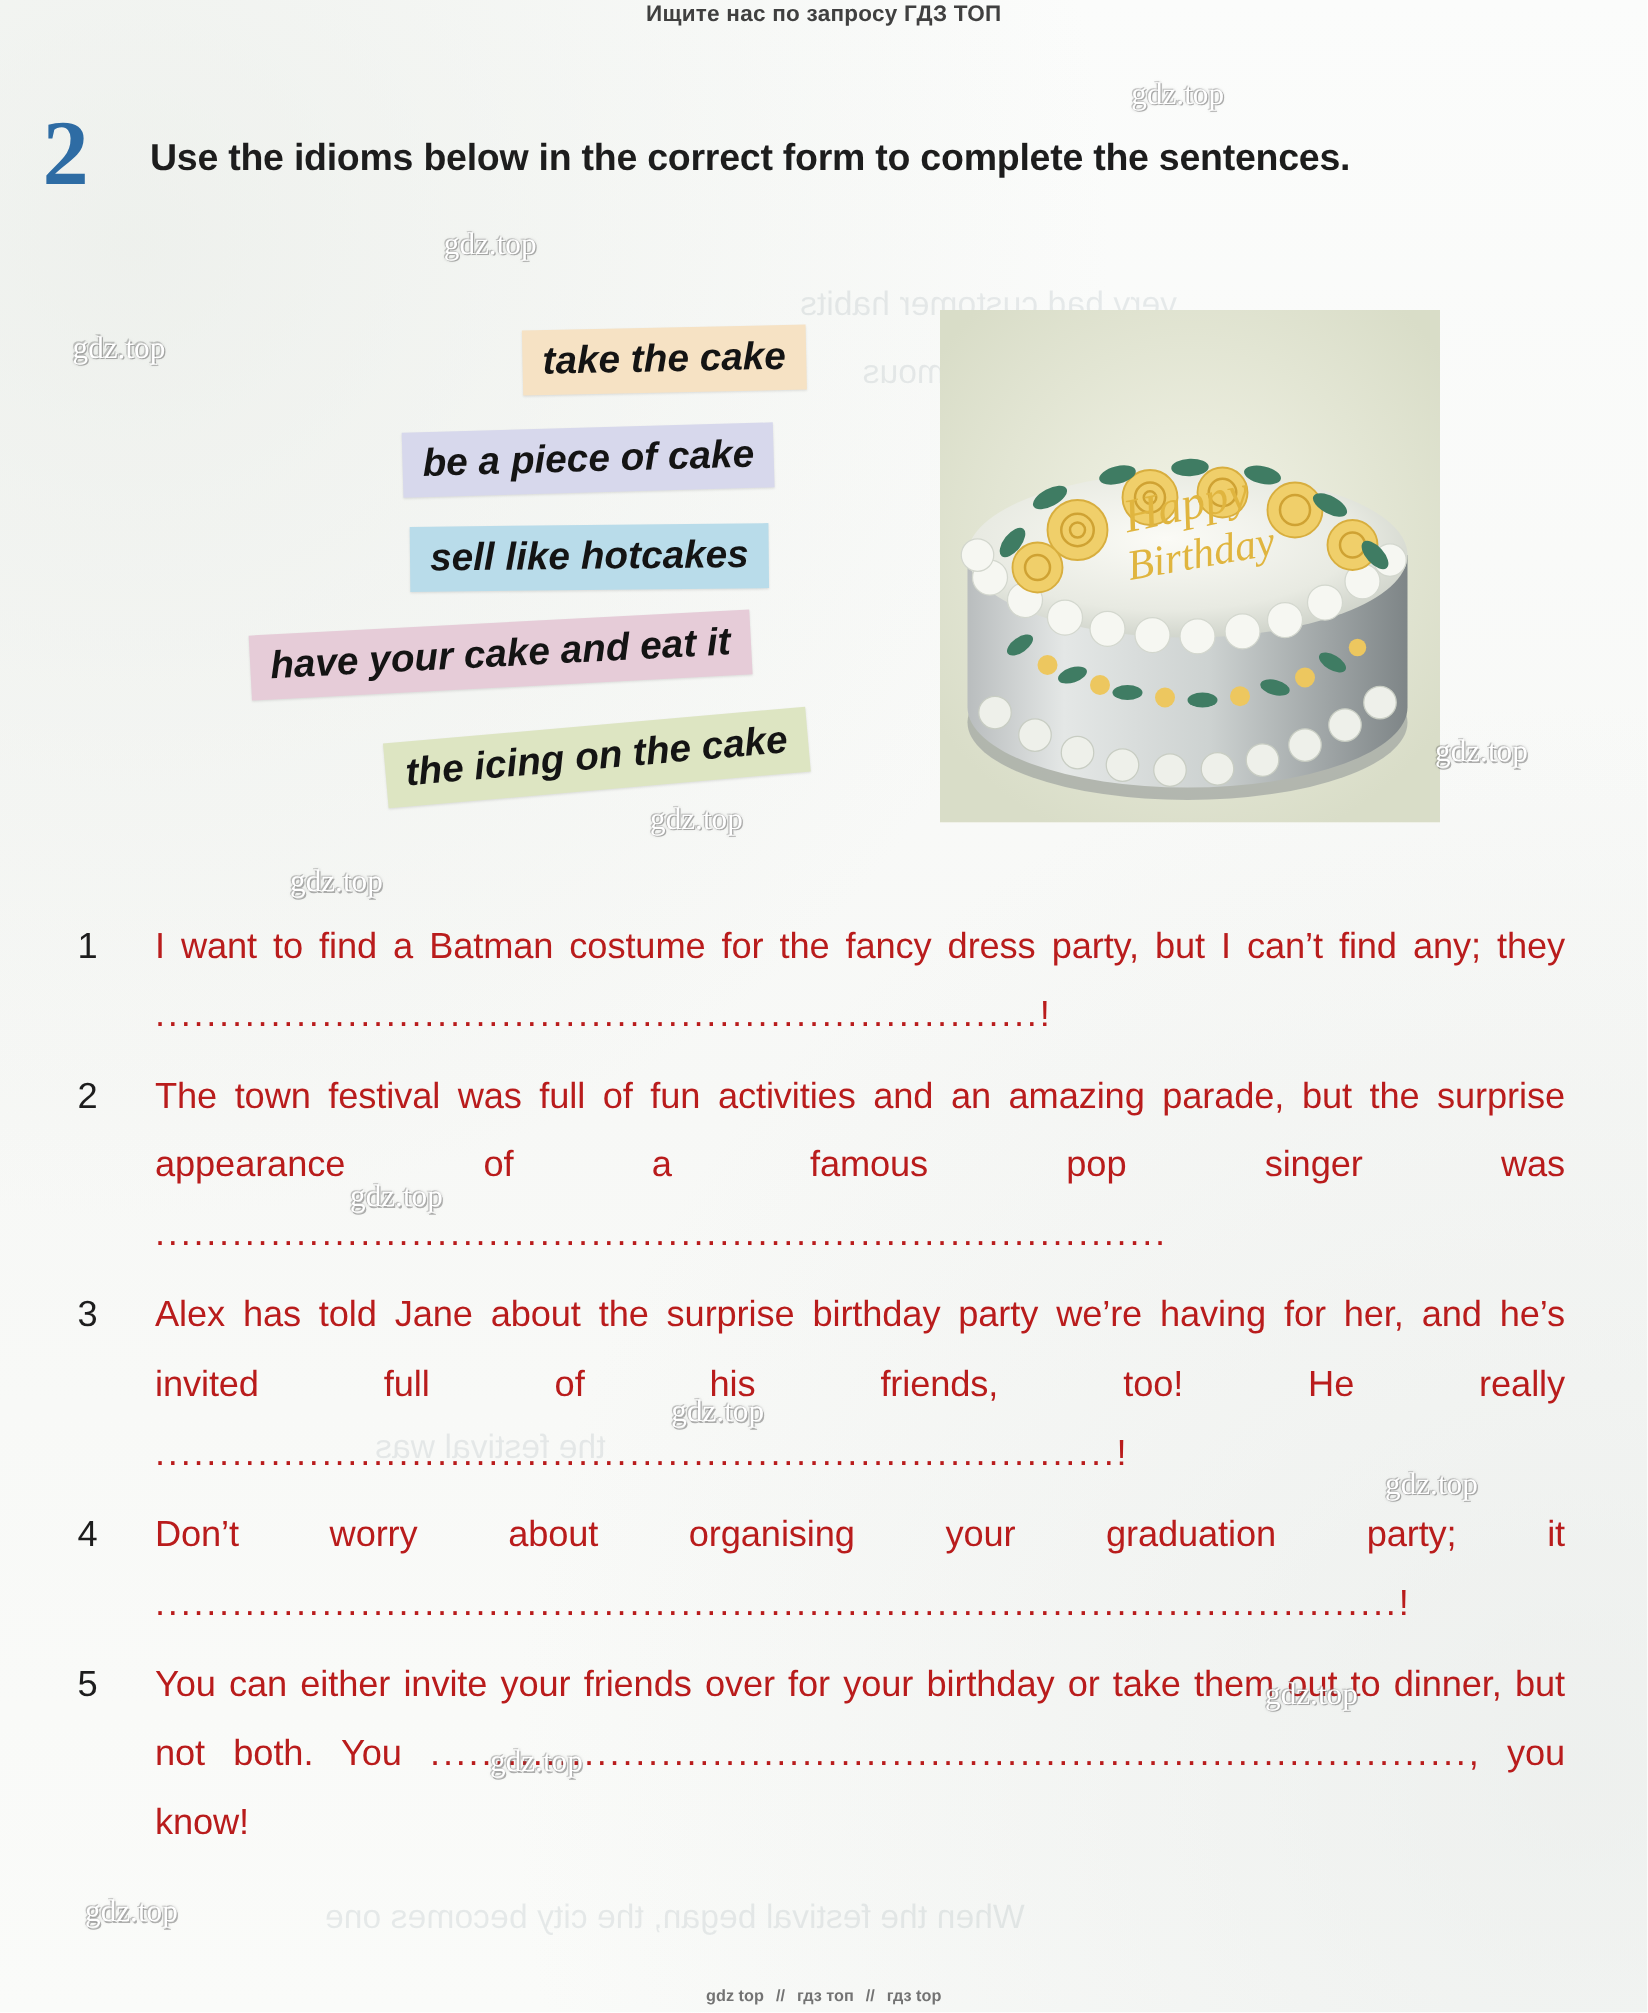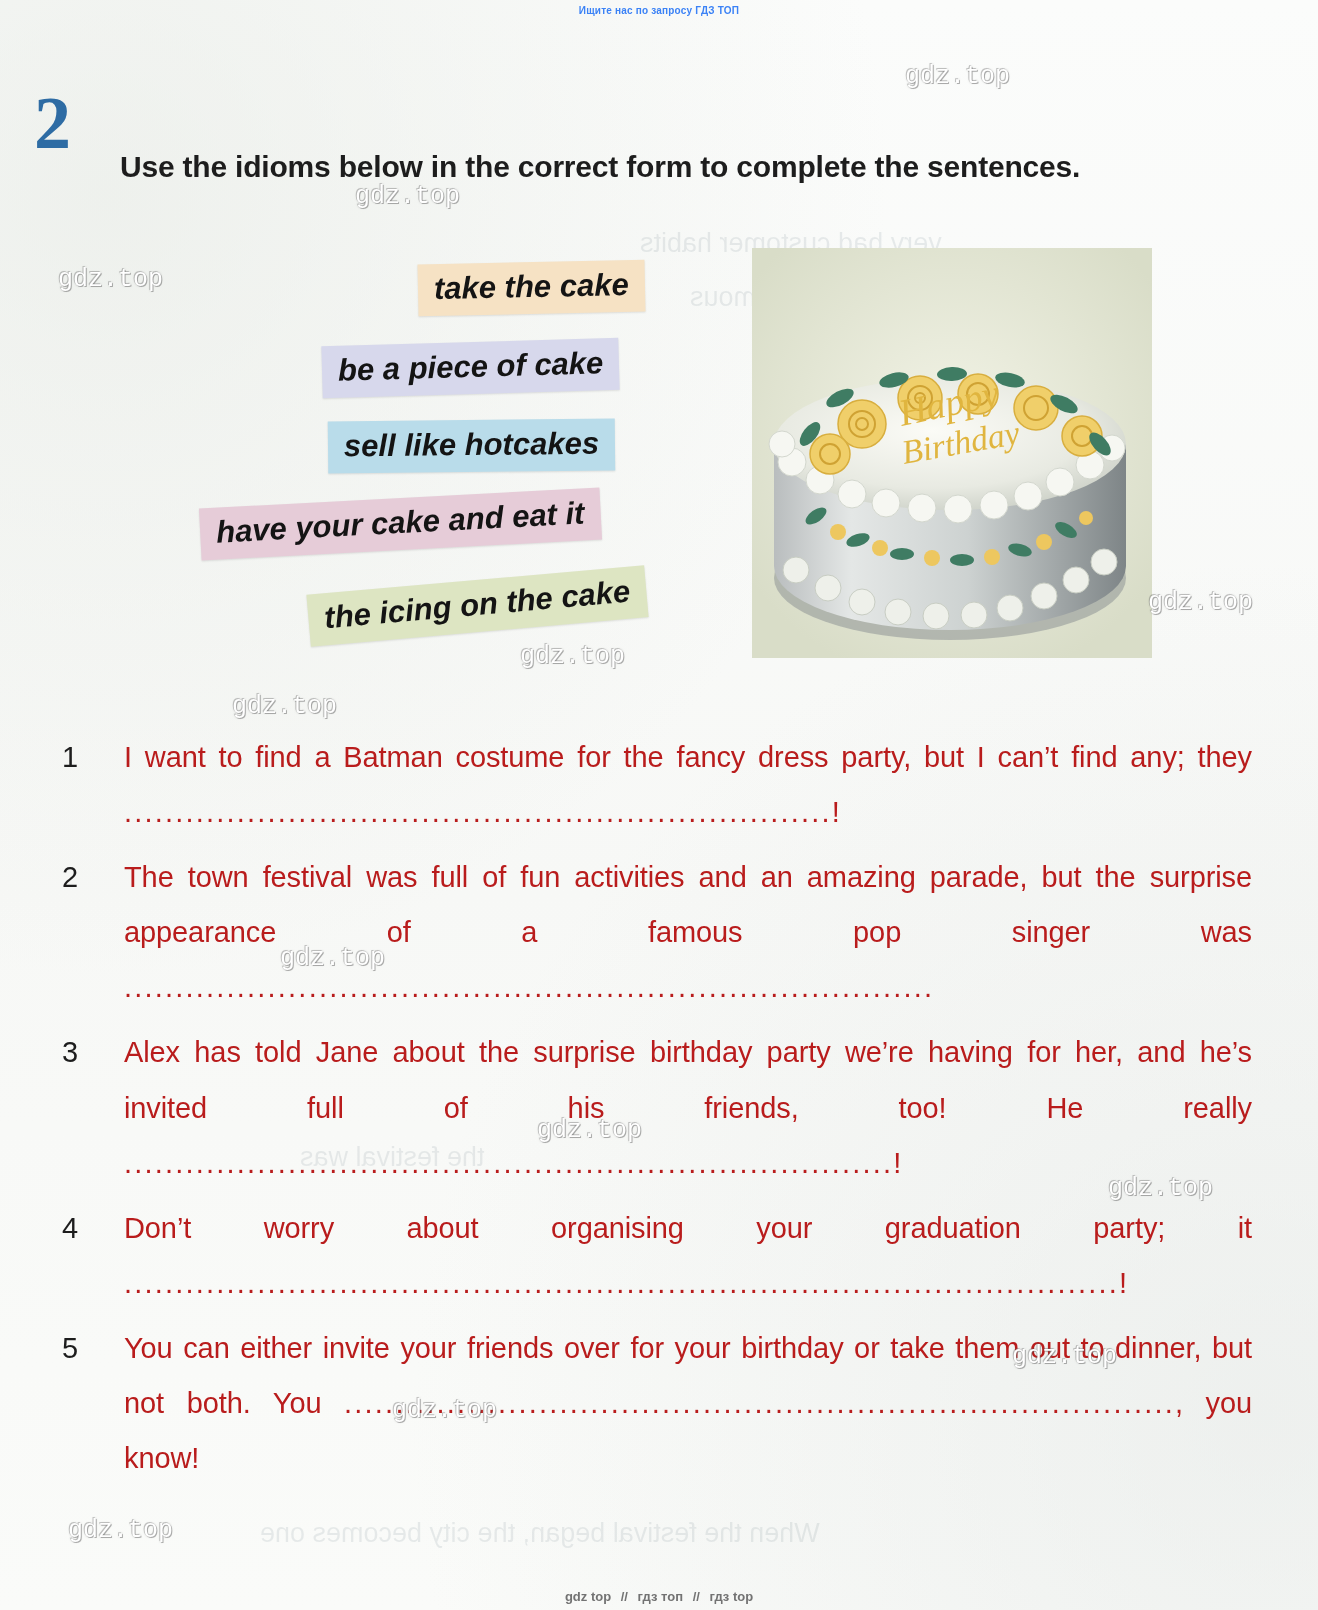--- a/index.html
+++ b/index.html
@@ -41,43 +41,43 @@
       linear-gradient(180deg, #fbfcfb 0%, #f7f8f6 55%, #fafbf9 100%);
     pointer-events: none;
   }
 
   
   .top-banner {
     position: absolute;
     top: 0; left: 0; right: 0;
     height: 22px;
     text-align: center;
-    font-size: 10px;
-    font-weight: bold;
-    color: #3b82f6;
+    font-size: 18px;
+    font-weight: bold;
+    color: #404040;
     letter-spacing: 0.2px;
     line-height: 22px;
   }
 
   
   .bottom-banner {
     position: absolute;
     bottom: 6px; left: 0; right: 0;
     text-align: center;
     font-size: 13px;
     font-weight: bold;
     color: #7a3fa0;
   }
   .bottom-banner span { color: #737373; }
   .bb-sep { color: #a06ec4; padding: 0 6px; }
 
   
   .wm {
     position: absolute;
-    font-family: Liberation Mono, monospace;
+    font-family: Liberation Serif, serif;
     font-size: 25px;
     color: #ffffff;
     text-shadow:
       0 0 2px rgba(120,120,120,0.55),
       1px 1px 0 rgba(90,90,90,0.45),
       -1px -1px 0 rgba(90,90,90,0.30);
     pointer-events: none;
     white-space: nowrap;
     z-index: 40;
   }
@@ -96,21 +96,20 @@
   .ex-heading {
     position: absolute;
     left: 120px;
     top: 106px;
     width: 1070px;
     font-size: 30px;
     font-weight: bold;
     line-height: 1.38;
     color: #1d1d1d;
     letter-spacing: -0.2px;
-    margin-top: 40px;
   }
 
   
   .strips {
     position: absolute;
     left: 200px;
     top: 262px;
     width: 560px;
     height: 410px;
   }

